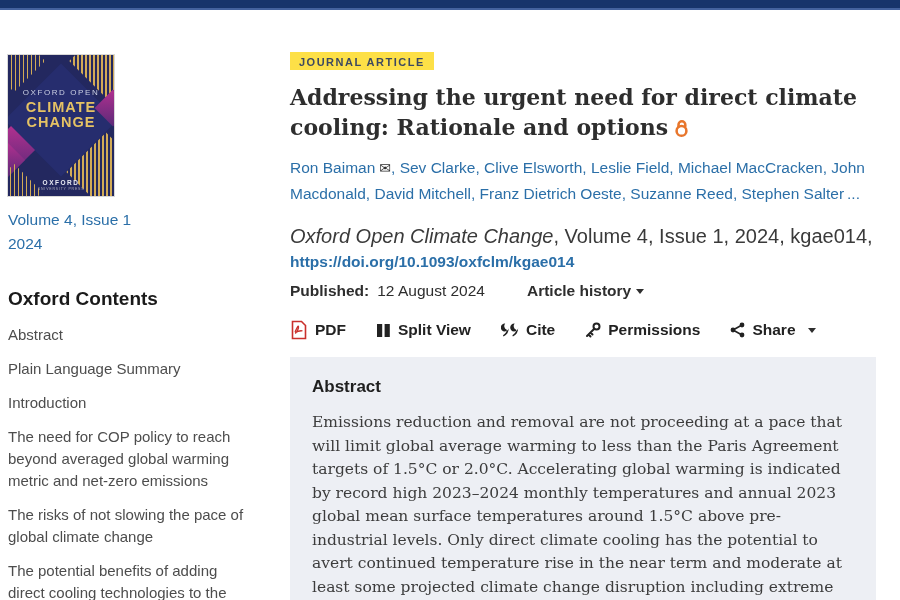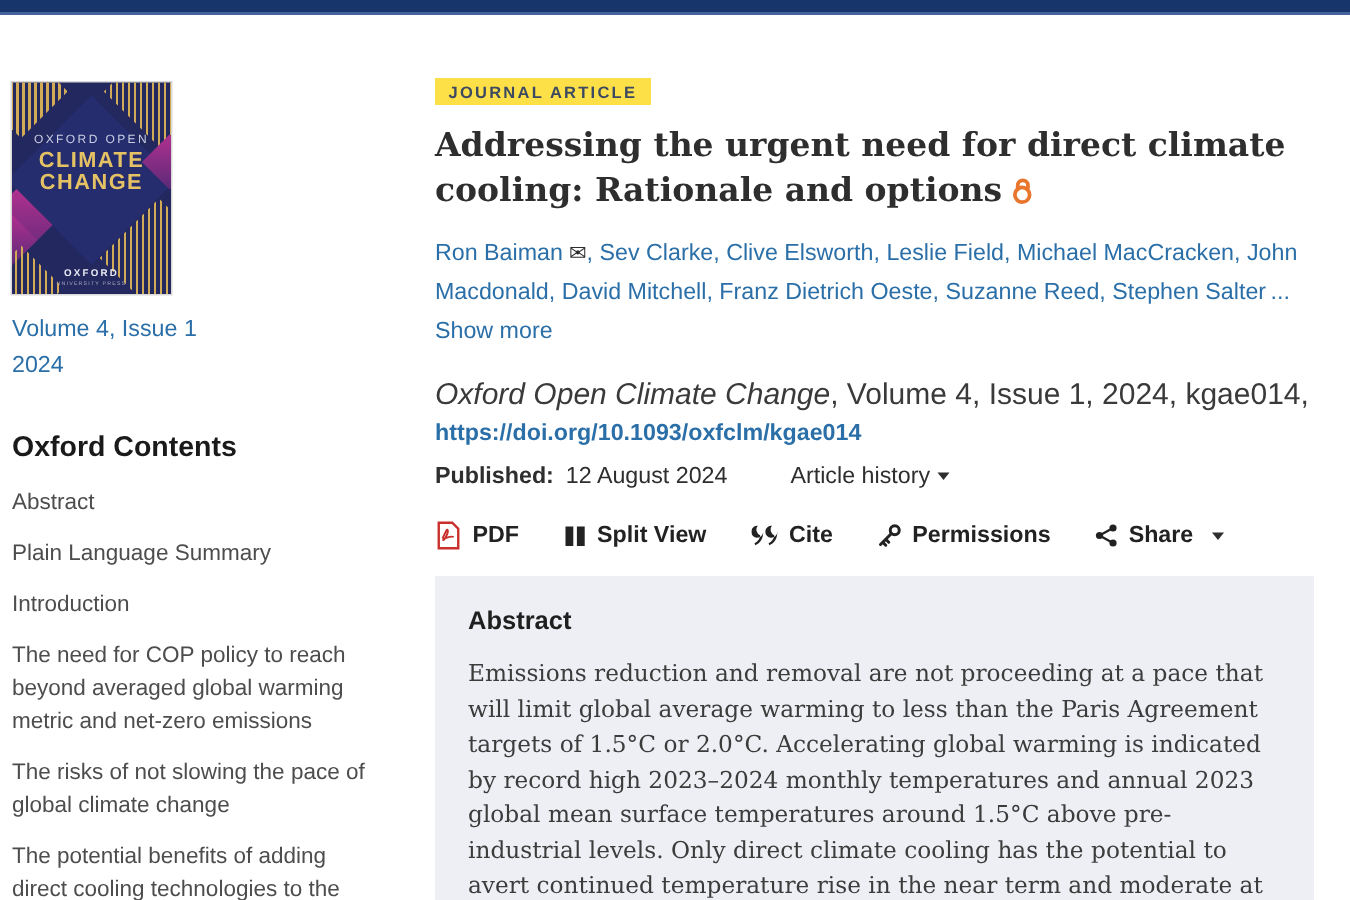--- a/index.html
+++ b/index.html
@@ -62,21 +62,21 @@
   .ellipsis { color:#2b6fa8; margin-left:3px; }
   .show-more { color:#2b6fa8; cursor:pointer; }
 
   .citation { margin-top:18px; font-size:20px; line-height:22px; color:#3a3a3a; }
   .citation .jname { font-style:italic; }
   .doi { margin-top:4px; font-size:15.5px; line-height:22px; color:#2b6fa8; cursor:pointer;font-weight:bold; }
 
   .publine { margin-top:9px; font-size:15.5px; color:#2e2e2e; }
   .pub-label { font-weight:bold; margin-right:8px; }
   .pub-date { margin-right:42px; }
-  .history { font-weight:normal; cursor:pointer;margin-top:43px; }
+  .history { font-weight:bold; cursor:pointer;margin-top:43px; }
   .caret { display:inline-block; width:0; height:0; border-left:4.5px solid transparent;
            border-right:4.5px solid transparent; border-top:5.5px solid #2e2e2e;
            margin-left:5px; vertical-align:2px; }
 
   .toolbar { margin-top:20px; display:flex; align-items:center; gap:30px;
              font-size:15.5px; font-weight:bold; color:#222; }
   .tool { display:flex; align-items:center; gap:7px; cursor:pointer; }
   .tool svg { display:block; }
 
   .abstract-panel { margin-top:17px; background:#edeff4; padding:20px 22px; width:586px; }
@@ -132,21 +132,20 @@
 
     <span class="badge">JOURNAL ARTICLE</span>
 
     <h1 class="title"><span>Addressing the urgent need for direct climate cooling: Rationale and options</span><span class="oa-icon"><svg width="19" height="19" viewBox="0 0 24 24">
             <circle cx="12" cy="15" r="6.2" fill="none" stroke="#e8762c" stroke-width="3.2"></circle>
             <path d="M8.2 10 V7.2 a4.3 4.3 0 0 1 8.6 0 V9" fill="none" stroke="#e8762c" stroke-width="3.2" stroke-linecap="round"></path>
           </svg></span></h1>
 
     <div class="authors">
       <span class="author-wrap"><span class="author">Ron Baiman</span><span class="email-ic">✉</span></span><span class="author-wrap"><span class="author">Sev Clarke</span></span><span class="author-wrap"><span class="author">Clive Elsworth</span></span><span class="author-wrap"><span class="author">Leslie Field</span></span><span class="author-wrap"><span class="author">Michael MacCracken</span></span><span class="author-wrap"><span class="author">John Macdonald</span></span><span class="author-wrap"><span class="author">David Mitchell</span></span><span class="author-wrap"><span class="author">Franz Dietrich Oeste</span></span><span class="author-wrap"><span class="author">Suzanne Reed</span></span><span class="author-wrap last"><span class="author">Stephen Salter</span><span class="ellipsis">...</span></span>
-      <div class="show-more">Show more</div>
     </div>
 
     <div class="citation"><span class="jname">Oxford Open Climate Change</span><span>, Volume 4, Issue 1, 2024, kgae014,</span></div>
 
     <div class="doi">https://doi.org/10.1093/oxfclm/kgae014</div>
 
     <div class="publine">
       <span class="pub-label">Published:</span><span class="pub-date">12 August 2024</span><span class="history"><span>Article history</span><span class="caret"></span></span>
     </div>
 

